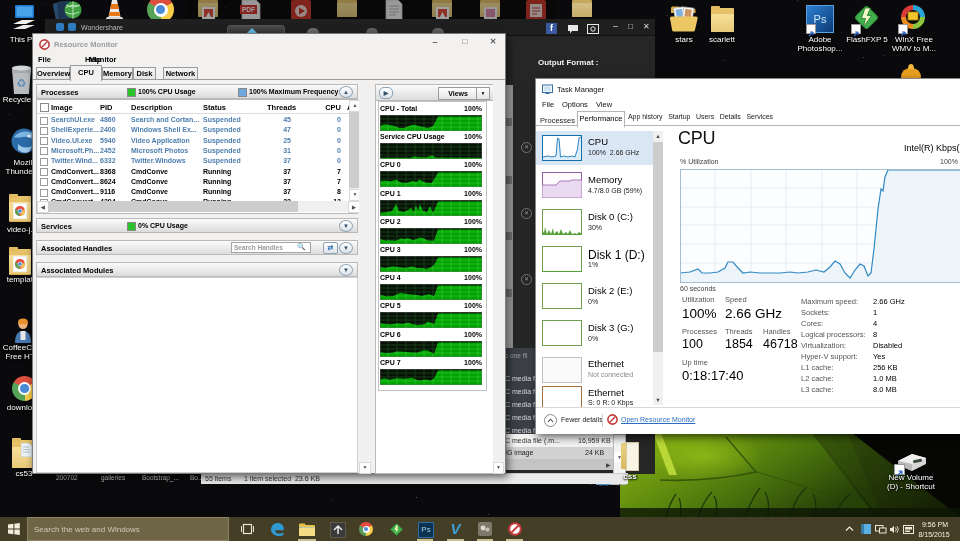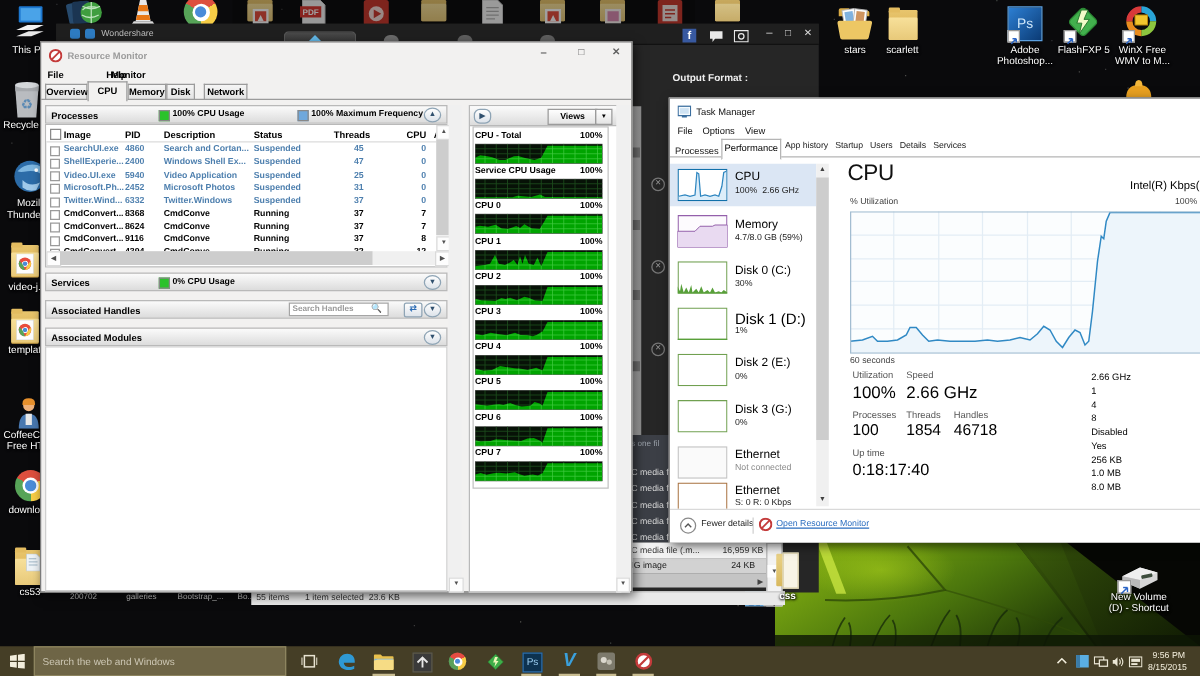--- a/index.html
+++ b/index.html
@@ -1075,20 +1075,21 @@
   <div class="abs" style="left:146px;top:227px;font-size:13.5px;color:#000;">100%</div>
   <div class="abs" style="left:189px;top:227px;font-size:13.5px;color:#000;">2.66 GHz</div>
   <div class="abs" style="left:146px;top:248px;font-size:7.5px;color:#555;">Processes</div>
   <div class="abs" style="left:189px;top:248px;font-size:7.5px;color:#555;">Threads</div>
   <div class="abs" style="left:227px;top:248px;font-size:7.5px;color:#555;">Handles</div>
   <div class="abs" style="left:146px;top:258px;font-size:12.5px;color:#000;">100</div>
   <div class="abs" style="left:189px;top:258px;font-size:12.5px;color:#000;">1854</div>
   <div class="abs" style="left:227px;top:258px;font-size:12.5px;color:#000;">46718</div>
   <div class="abs" style="left:146px;top:279px;font-size:7.5px;color:#555;">Up time</div>
   <div class="abs" style="left:146px;top:289px;font-size:13px;color:#000;">0:18:17:40</div>
+  <div class="abs" style="left:265px;top:217px;font-size:7.5px;color:#555;line-height:11px;">Maximum speed:<br>Sockets:<br>Cores:<br>Logical processors:<br>Virtualization:<br>Hyper-V support:<br>L1 cache:<br>L2 cache:<br>L3 cache:</div>
   <div class="abs" style="left:337px;top:217px;font-size:7.5px;color:#000;line-height:11px;">2.66 GHz<br>1<br>4<br>8<br>Disabled<br>Yes<br>256 KB<br>1.0 MB<br>8.0 MB</div>
 
   <div class="abs" style="left:0;top:328px;width:430px;height:26px;background:#fff;border-top:1px solid #d9d9d9;"></div>
   <div class="abs" style="left:8px;top:335px;width:11px;height:11px;border:1px solid #8a8a8a;border-radius:50%;"></div>
   <svg class="abs" style="left:11px;top:339px;" width="7" height="5" viewBox="0 0 7 5">
       <path d="M1,3.8 L3.5,1.2 L6,3.8" stroke="#555" stroke-width="1.1" fill="none"></path>
     </svg>
   <div class="abs" style="left:25px;top:337px;font-size:7px;color:#222;">Fewer details</div>
   <div class="abs" style="left:66px;top:335px;width:1px;height:13px;background:#d0d0d0;"></div>
   <svg class="abs" style="left:71px;top:335px;" width="11" height="11" viewBox="0 0 11 11">

